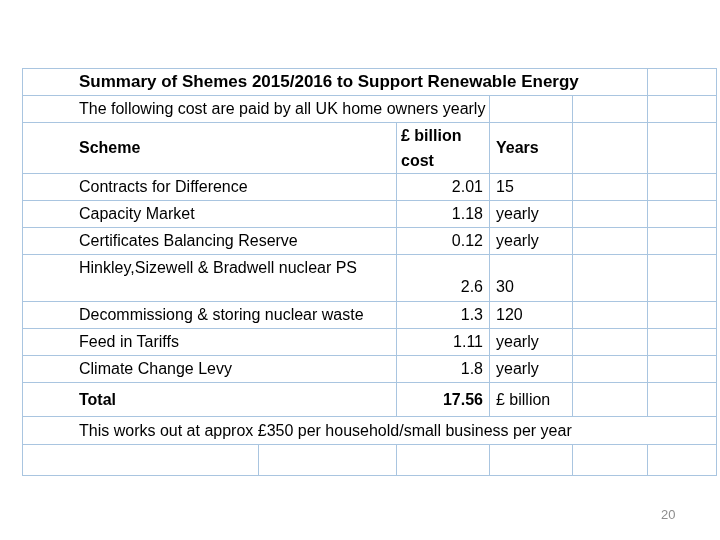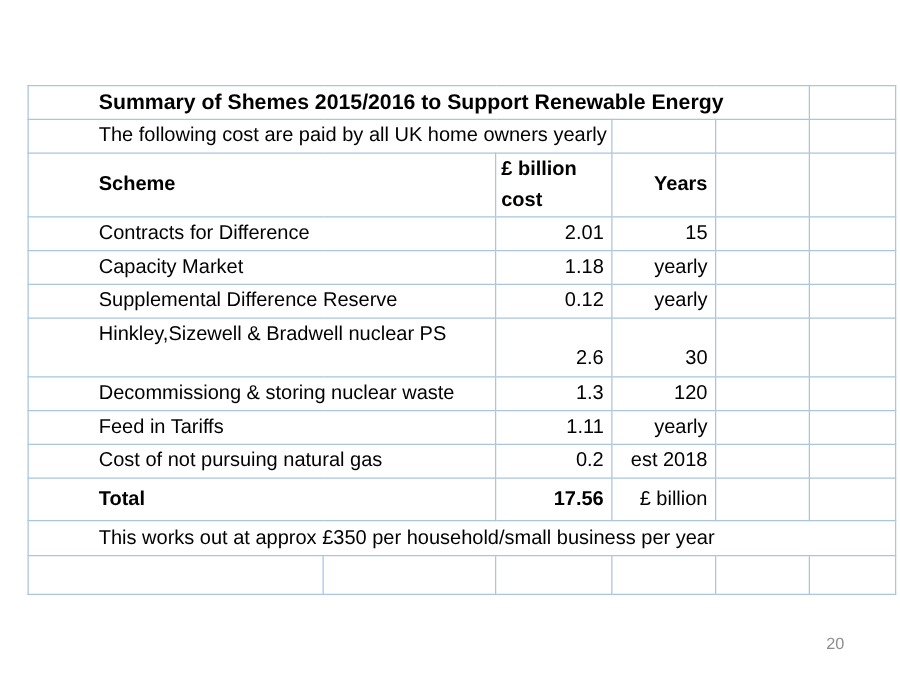--- a/index.html
+++ b/index.html
@@ -27,21 +27,21 @@
   .hdr{font-weight:bold;}
   .hdr-cost{
     font-weight:bold;white-space:normal;
     line-height:25px;padding:0 4px;
   }
   .r-data{height:27px;}
   .r-tall{height:47px;}
   .r-tall .scheme-pad{vertical-align:top;padding-top:3px;}
   .r-tall .num,.r-tall .yrs{vertical-align:bottom;padding-bottom:5px;}
   .num{text-align:right;}
-  .yrs{text-align:right;}
+  .yrs{text-align:left;}
   .r-total{height:34px;}
   .r-total .scheme-pad,.r-total .num{font-weight:bold;}
   .r-foot{height:28px;margin-left:11px;}
   .r-empty{height:31px;}
   .page-num{
     position:absolute;left:661px;top:507px;
     font-size:13px;color:#8d8d8d;
   }
 </style>
 </head>
@@ -90,21 +90,21 @@
 
     <tr class="r-data">
       <td colspan="2" class="scheme-pad">Capacity Market</td>
       <td class="num">1.18</td>
       <td class="yrs">yearly</td>
       <td></td>
       <td></td>
     </tr>
 
     <tr class="r-data">
-      <td colspan="2" class="scheme-pad">Supplemental Difference Reserve</td>
+      <td colspan="2" class="scheme-pad">Certificates Balancing Reserve</td>
       <td class="num">0.12</td>
       <td class="yrs">yearly</td>
       <td></td>
       <td></td>
     </tr>
 
     <tr class="r-data r-tall">
       <td colspan="2" class="scheme-pad">Hinkley,Sizewell &amp; Bradwell nuclear PS</td>
       <td class="num">2.6</td>
       <td class="yrs">30</td>
@@ -121,28 +121,28 @@
     </tr>
 
     <tr class="r-data">
       <td colspan="2" class="scheme-pad">Feed in Tariffs</td>
       <td class="num">1.11</td>
       <td class="yrs">yearly</td>
       <td></td>
       <td></td>
     </tr>
 
-
     <tr class="r-data">
-      <td colspan="2" class="scheme-pad">Cost of not pursuing natural gas</td>
-      <td class="num">0.2</td>
-      <td class="yrs">est 2018</td>
+      <td colspan="2" class="scheme-pad">Climate Change Levy</td>
+      <td class="num">1.8</td>
+      <td class="yrs">yearly</td>
       <td></td>
       <td></td>
     </tr>
+
 
     <tr class="r-total">
       <td colspan="2" class="scheme-pad">Total</td>
       <td class="num">17.56</td>
       <td class="yrs">£ billion</td>
       <td></td>
       <td></td>
     </tr>
 
     <tr class="r-foot">

